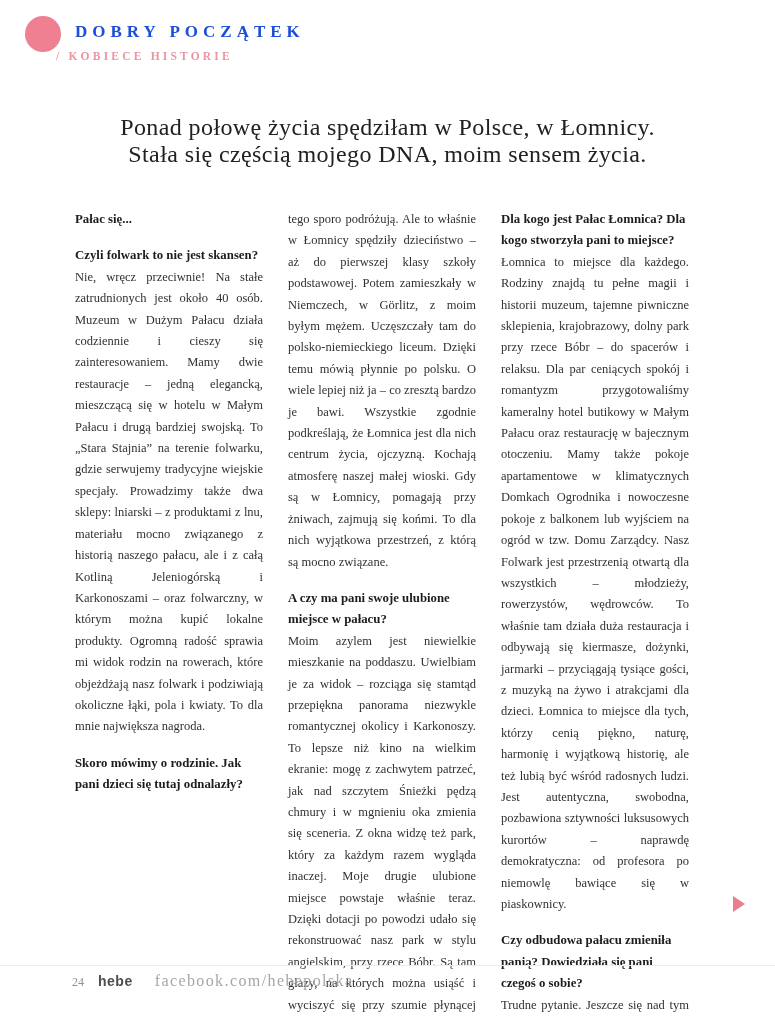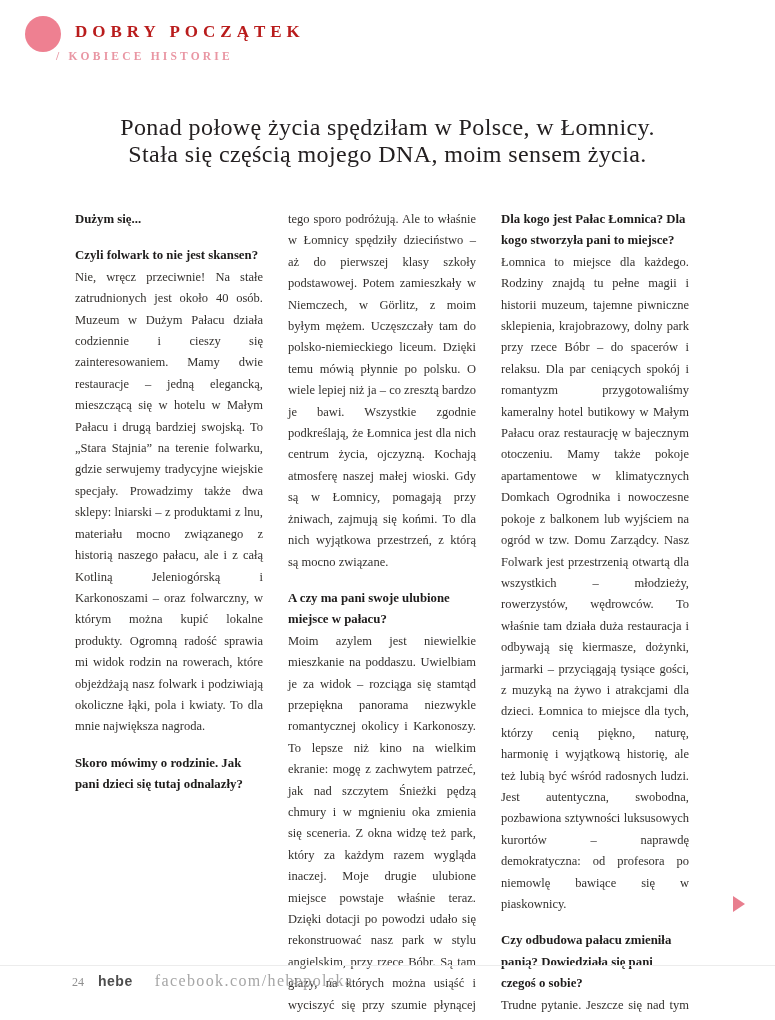--- a/index.html
+++ b/index.html
@@ -9,21 +9,21 @@
     background:#ffffff; overflow:hidden;
     font-family:"Liberation Serif", serif; color:#2f2b29;
   }
   
   .accent-dot {
     position:absolute; left:25px; top:16px; width:36px; height:36px;
     border-radius:50%; background:#ee8091;
   }
   .section-title {
     position:absolute; left:75px; top:22px;
-    font-size:17px; font-weight:bold; letter-spacing:5px; color:#b91c1c;
+    font-size:17px; font-weight:bold; letter-spacing:5px; color:#1d4ed8;
     white-space:nowrap;
   }
   .section-subtitle {
     position:absolute; left:56px; top:50px;
     font-size:11.5px; font-weight:bold; letter-spacing:3.2px; color:#e996a3;
     white-space:nowrap;
   }
   
   .pull-quote {
     position:absolute; left:0; top:114px; width:775px;
@@ -84,21 +84,21 @@
   <div class="section-subtitle">/ KOBIECE HISTORIE</div>
 
   <div class="pull-quote">
     <div>Ponad połowę życia spędziłam w Polsce, w Łomnicy.</div>
     <div>Stała się częścią mojego DNA, moim sensem życia.</div>
   </div>
 
   <div class="columns">
 
     <div class="col">
-      <h3>Dużym się...</h3>
+      <h3>Pałac się...</h3>
       <h3>Czyli folwark to nie jest skansen?</h3>
       <p>Nie, wręcz przeciwnie! Na stałe zatrudnionych jest około 40 osób. Muzeum w Dużym Pałacu działa codziennie i cieszy się zainteresowaniem. Mamy dwie restauracje – jedną elegancką, mieszczącą się w hotelu w Małym Pałacu i drugą bardziej swojską. To „Stara Stajnia” na terenie folwarku, gdzie serwujemy tradycyjne wiejskie specjały. Prowadzimy także dwa sklepy: lniarski – z produktami z lnu, materiału mocno związanego z historią naszego pałacu, ale i z całą Kotliną Jeleniogórską i Karkonoszami – oraz folwarczny, w którym można kupić lokalne produkty. Ogromną radość sprawia mi widok rodzin na rowerach, które objeżdżają nasz folwark i podziwiają okoliczne łąki, pola i kwiaty. To dla mnie największa nagroda.</p>
       <h3>Skoro mówimy o rodzinie. Jak pani dzieci się tutaj odnalazły?</h3>
 
     </div>
 
     <div class="col">
       <p>tego sporo podróżują. Ale to właśnie w Łomnicy spędziły dzieciństwo – aż do pierwszej klasy szkoły podstawowej. Potem zamieszkały w Niemczech, w Görlitz, z moim byłym mężem. Uczęszczały tam do polsko-niemieckiego liceum. Dzięki temu mówią płynnie po polsku. O wiele lepiej niż ja – co zresztą bardzo je bawi. Wszystkie zgodnie podkreślają, że Łomnica jest dla nich centrum życia, ojczyzną. Kochają atmosferę naszej małej wioski. Gdy są w Łomnicy, pomagają przy żniwach, zajmują się końmi. To dla nich wyjątkowa przestrzeń, z którą są mocno związane.</p>
       <h3>A czy ma pani swoje ulubione miejsce w pałacu?</h3>
       <p>Moim azylem jest niewielkie mieszkanie na poddaszu. Uwielbiam je za widok – rozciąga się stamtąd przepiękna panorama niezwykle romantycznej okolicy i Karkonoszy. To lepsze niż kino na wielkim ekranie: mogę z zachwytem patrzeć, jak nad szczytem Śnieżki pędzą chmury i w mgnieniu oka zmienia się sceneria. Z okna widzę też park, który za każdym razem wygląda inaczej. Moje drugie ulubione miejsce powstaje właśnie teraz. Dzięki dotacji po powodzi udało się rekonstruować nasz park w stylu angielskim, przy rzece Bóbr. Są tam głazy, na których można usiąść i wyciszyć się przy szumie płynącej rzeki. Z tego punktu widać też inny pałac – Wojanów. To jeden z najpiękniejszych terenów Doliny Pałaców i Ogrodów.</p>

